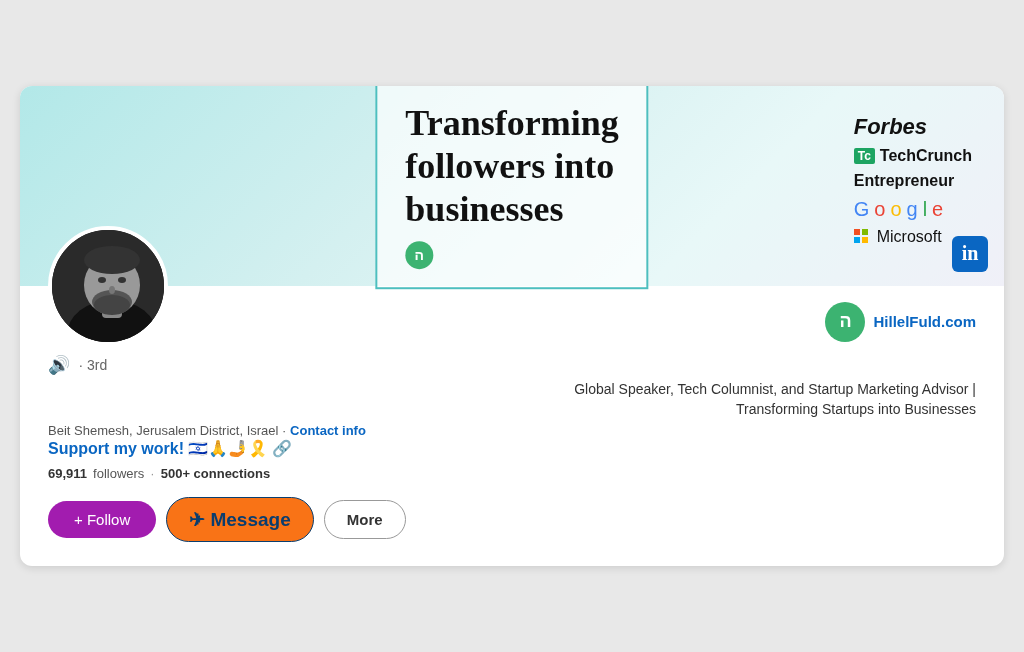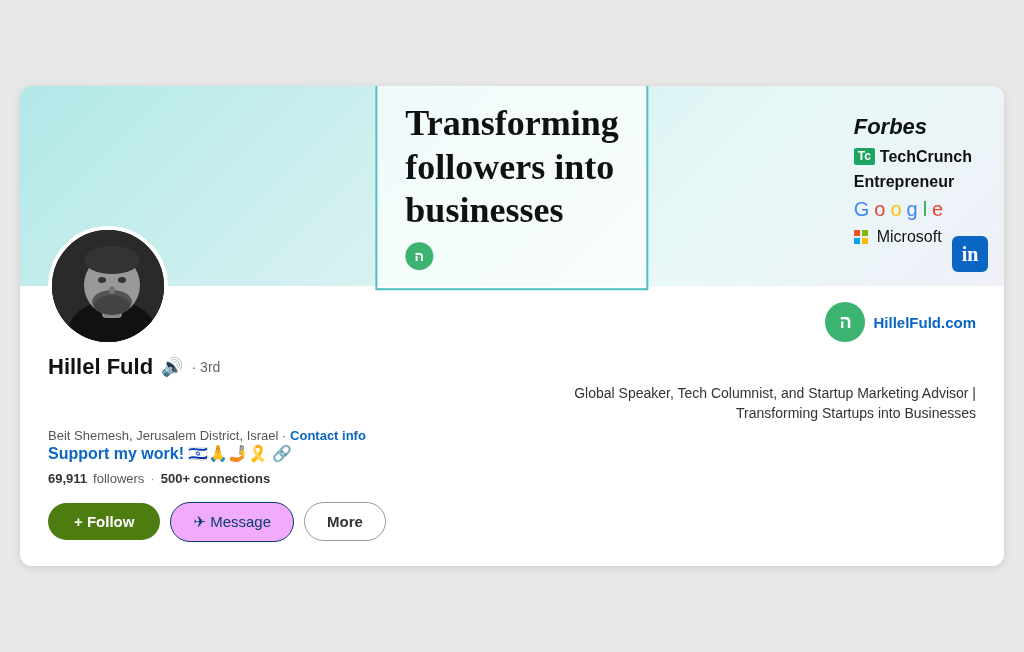--- a/index.html
+++ b/index.html
@@ -219,40 +219,40 @@
       color: #333;
     }
     .dot-sep { color: #999; }
     .actions-row {
       margin-top: 16px;
       display: flex;
       gap: 10px;
       align-items: center;
     }
     .btn-follow {
-      background: #4d7c0f;
+      background: #a21caf;
       color: #fff;
       border: none;
       border-radius: 24px;
       padding: 10px 26px;
       font-size: 15px;
-      font-weight: 700;
+      font-weight: 400;
       cursor: pointer;
       display: flex;
       align-items: center;
       gap: 6px;
     }
     .btn-message {
-      background: #f0abfc;
+      background: #f97316;
       color: #0a3d6e;
       border: 1.5px solid #0a3d6e;
       border-radius: 24px;
       padding: 10px 22px;
-      font-size: 15px;
-      font-weight: 400;
+      font-size: 19px;
+      font-weight: 700;
       cursor: pointer;
       display: flex;
       align-items: center;
       gap: 6px;
     }
     .btn-more {
       background: #fff;
       color: #333;
       border: 1.5px solid #999;
       border-radius: 24px;
@@ -340,21 +340,20 @@
     </div>
 
     <a class="website-link" href="#">
       <div class="site-logo">
         <span>ה</span>
       </div>
       <span class="site-name">HillelFuld.com</span>
     </a>
 
     <div class="name-row">
-      <span class="profile-name">Hillel Fuld</span>
       <span class="speaker-icon">🔊</span>
       <span class="degree-badge">· 3rd</span>
     </div>
 
     <div class="headline">
       <span>Global Speaker, Tech Columnist, and Startup Marketing Advisor |</span><br>
       <span>Transforming Startups into Businesses</span>
     </div>
 
     <div class="location-row">

